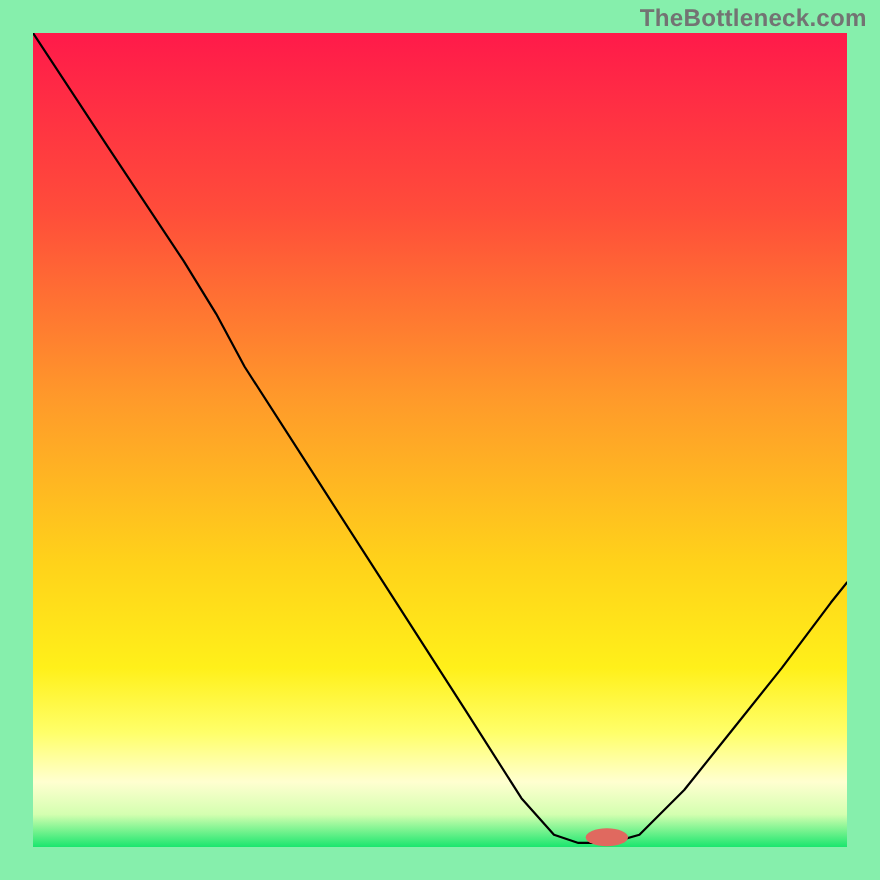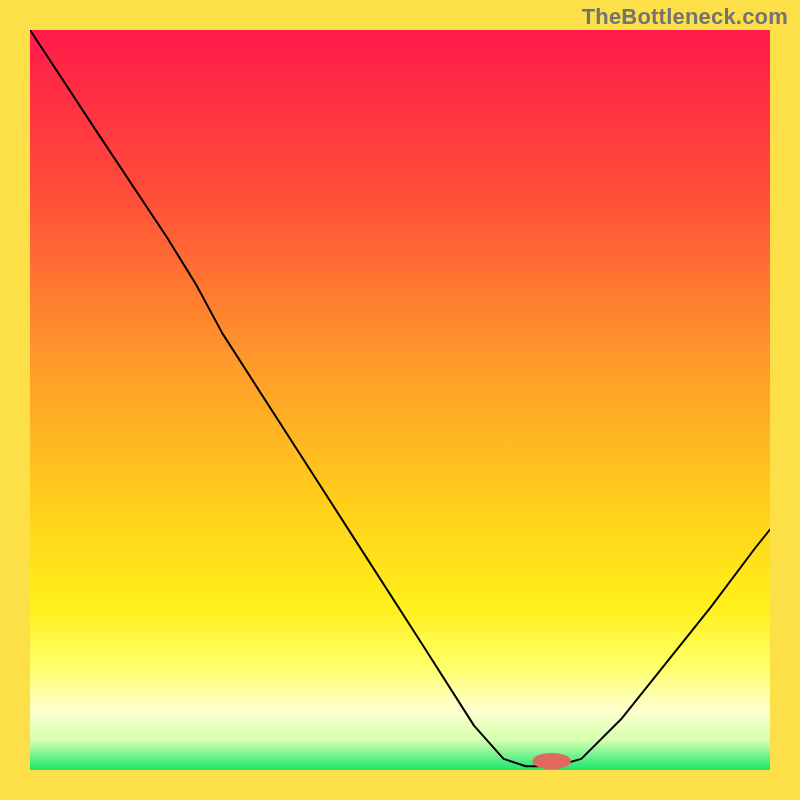--- a/index.html
+++ b/index.html
@@ -7,21 +7,21 @@
     padding: 0;
     width: 800px;
     height: 800px;
     position: relative;
     font-family: Arial, sans-serif;
   }
   .container {
     width: 800px;
     height: 800px;
     position: relative;
-    background: #fde047;
+    background: #86efac;
   }
   .watermark {
     position: absolute;
     top: 4px;
     right: 12px;
     font-size: 22px;
     font-weight: bold;
     color: #737373;
     z-index: 10;
     letter-spacing: 0.2px;

